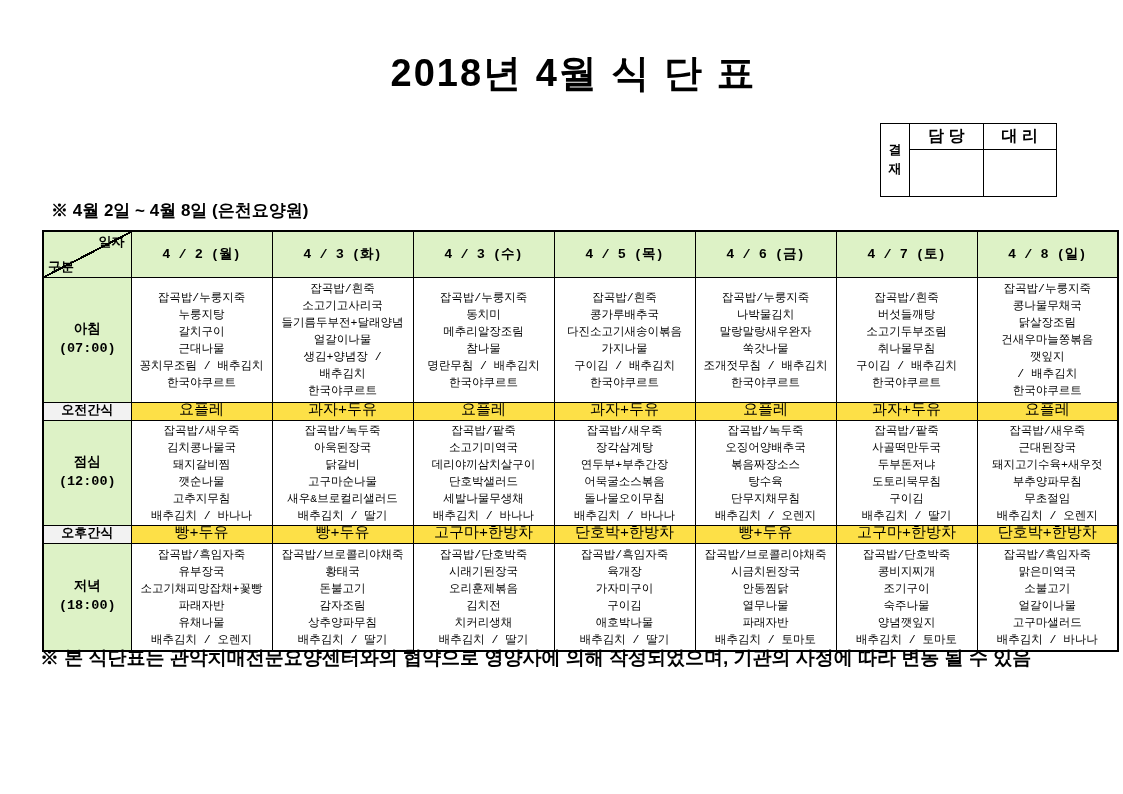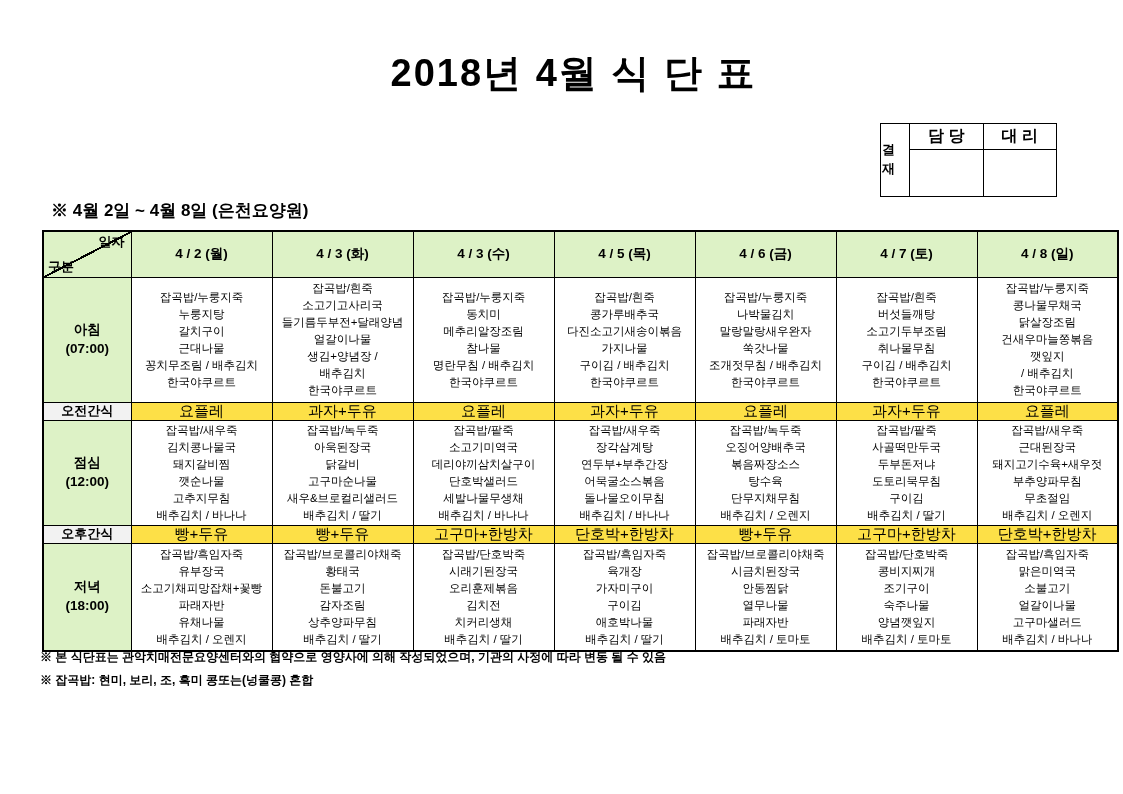--- a/index.html
+++ b/index.html
@@ -26,21 +26,21 @@
     position: absolute;
     left: 880px; top: 123px;
     width: 177px; height: 74px;
     border: 1px solid #000;
     display: flex;
     background: #fff;
   }
   .approval .stamp {
     width: 29px;
     border-right: 1px solid #000;
-    display: flex; align-items: center; justify-content: flex-start;
+    display: flex; align-items: center; justify-content: center;
   }
   .approval .stamp span {
     display: block;
     width: 15px;
     font-size: 13px; font-weight: bold;
     line-height: 1.45;
     text-align: center;
     word-break: break-all;
   }
   .approval .cols { flex: 1; display: flex; flex-direction: column; }
@@ -62,20 +62,21 @@
   }
 
   
   table.menu {
     position: absolute;
     left: 42px; top: 230px;
     width: 1076px;
     border-collapse: collapse;
     table-layout: fixed;
     border: 2px solid #000;
+    font-family: Liberation Mono, monospace;
   }
   .menu th, .menu td {
     border: 1px solid #000;
     padding: 0 2px;
     overflow: hidden;
     text-align: center;
     vertical-align: middle;
   }
   .menu col.c-label { width: 88px; }
   .menu col.c-day { width: 141px; }
@@ -120,21 +121,21 @@
   }
   .menu td.snack {
     background: #fde047;
     font-size: 15px;
     line-height: 16px;
   }
 
   .notes {
     position: absolute;
     left: 40px; top: 646px;
-    font-size: 12px;
+    font-size: 19px;
     font-weight: bold;
     line-height: 23px;
   }
 </style>
 </head>
 <body>
 
 <div class="title">2018년 4월 식 단 표</div>
 
 <div class="approval">
@@ -338,14 +339,13 @@
 소불고기
 얼갈이나물
 고구마샐러드
 배추김치 / 바나나</td>
   </tr>
 </tbody>
   </table>
 
 <div class="notes">
   <div>※ 본 식단표는 관악치매전문요양센터와의 협약으로 영양사에 의해 작성되었으며, 기관의 사정에 따라 변동 될 수 있음</div>
-  <div>※ 잡곡밥: 현미, 보리, 조, 흑미 콩또는(넝쿨콩) 혼합</div>
 </div>
 
 </body></html>

